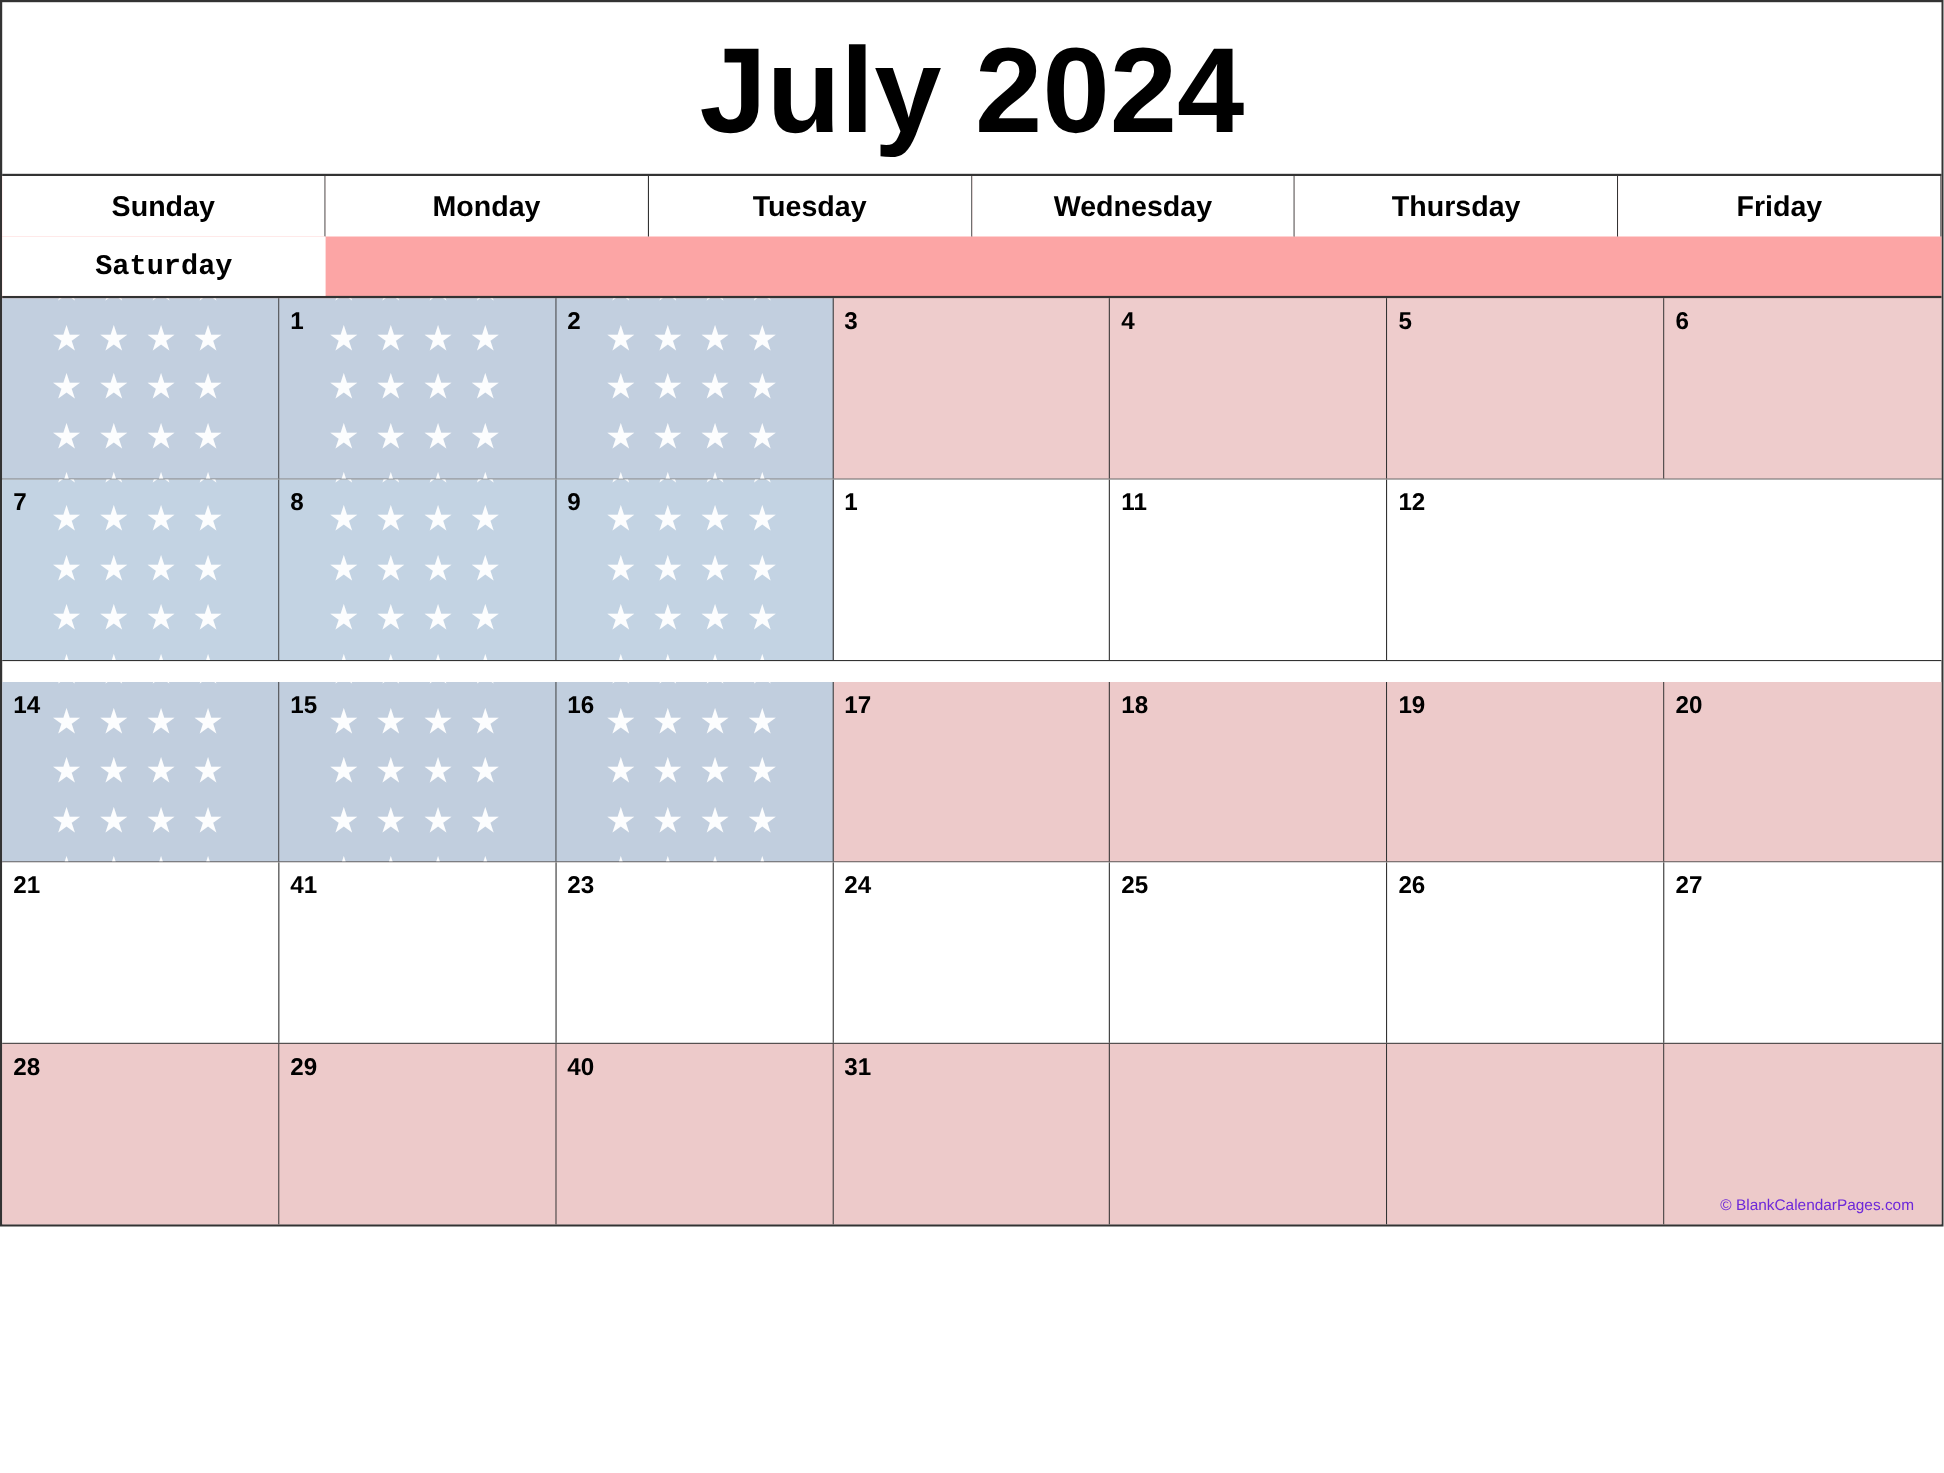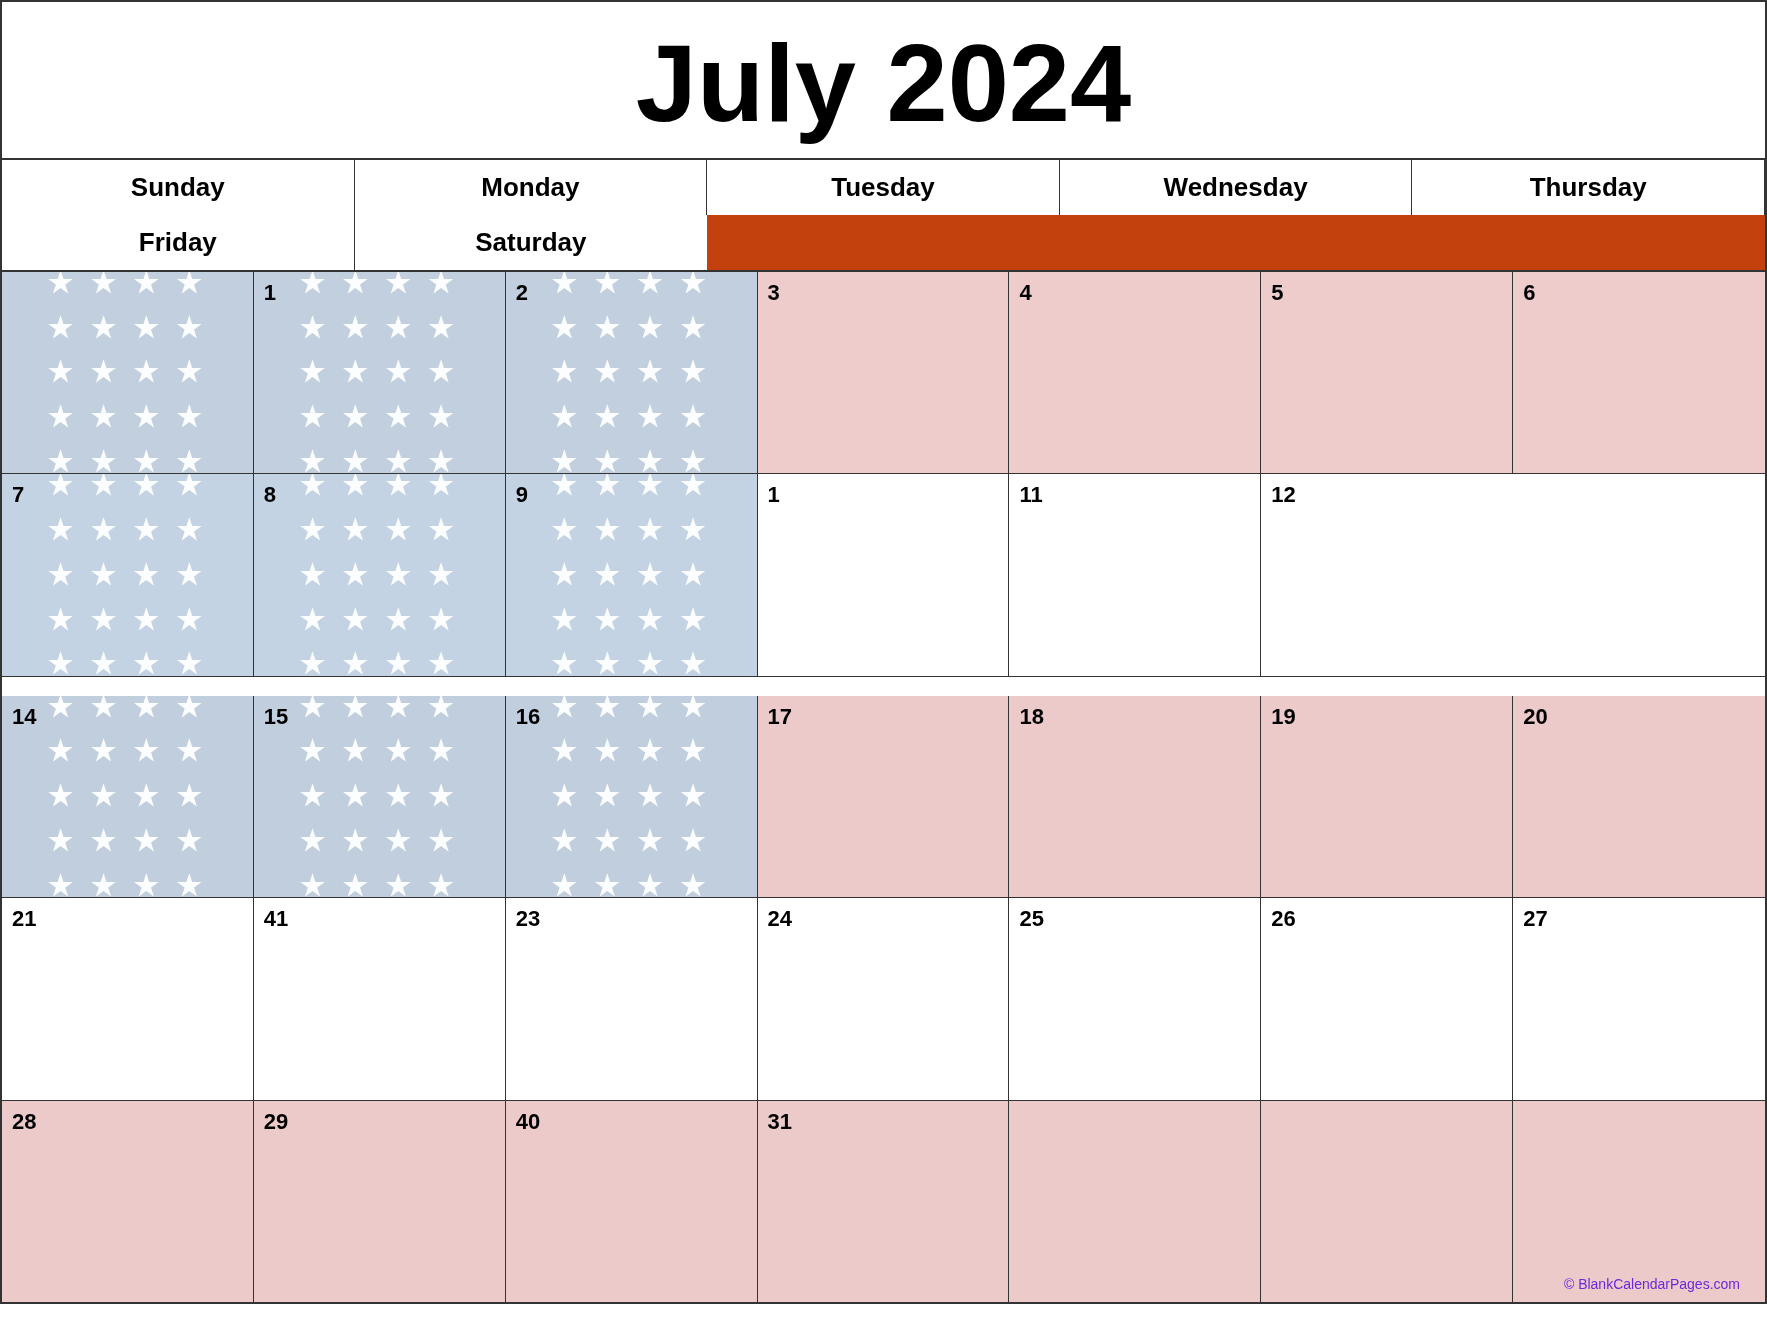--- a/index.html
+++ b/index.html
@@ -11,21 +11,21 @@
     body {
       width: 1767px;
       height: 1339px;
       background: #fff;
       font-family: Arial, sans-serif;
       overflow: hidden;
     }
 
     .calendar-container {
       width: 1767px;
-      height: 1304px;
+      height: 1115px;
       background: #fff;
       border: 2px solid #333;
       display: flex;
       flex-direction: column;
       justify-content: center;
     }
 
     .calendar-header {
       text-align: center;
       padding: 20px 0 15px 0;
@@ -41,39 +41,40 @@
 
     .calendar-grid {
       flex: 1;
       display: flex;
       flex-direction: column;
       position: relative;
     }
 
     .days-header {
       display: grid;
-      grid-template-columns: repeat(5, 1fr);
+      grid-template-columns: repeat(6, 1fr);
       border-bottom: 2px solid #333;
       position: relative;
       z-index: 2;
-      background: #c2410c;
+      background: #fca5a5;
     }
 
     .day-header {
       text-align: center;
       padding: 12px 5px;
       font-size: 26px;
       font-weight: bold;
       color: #000;
       border-right: 1px solid #333;
       background: #fff;
     }
 
     .day-header:last-child {
       border-right: none;
+      font-family: Liberation Mono, monospace;
     }
 
     .weeks-container {
       flex: 1;
       display: flex;
       flex-direction: column;
       position: relative;
       z-index: 1;
     }
 

